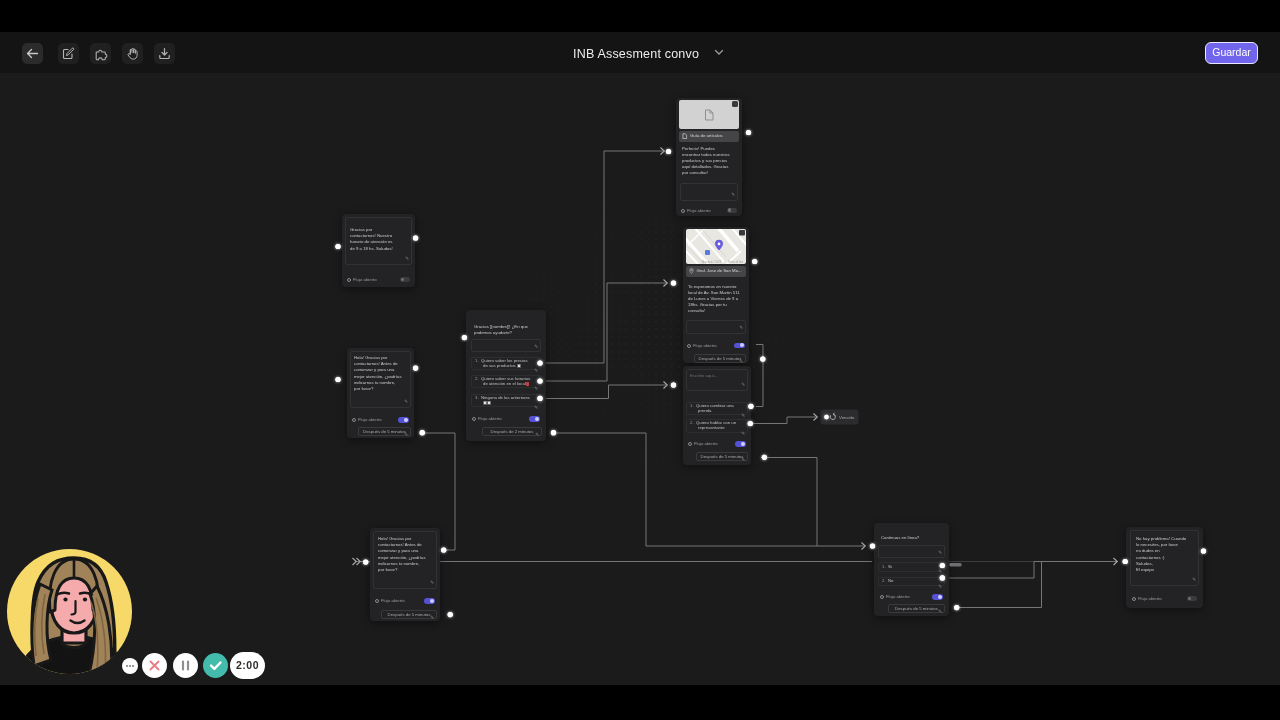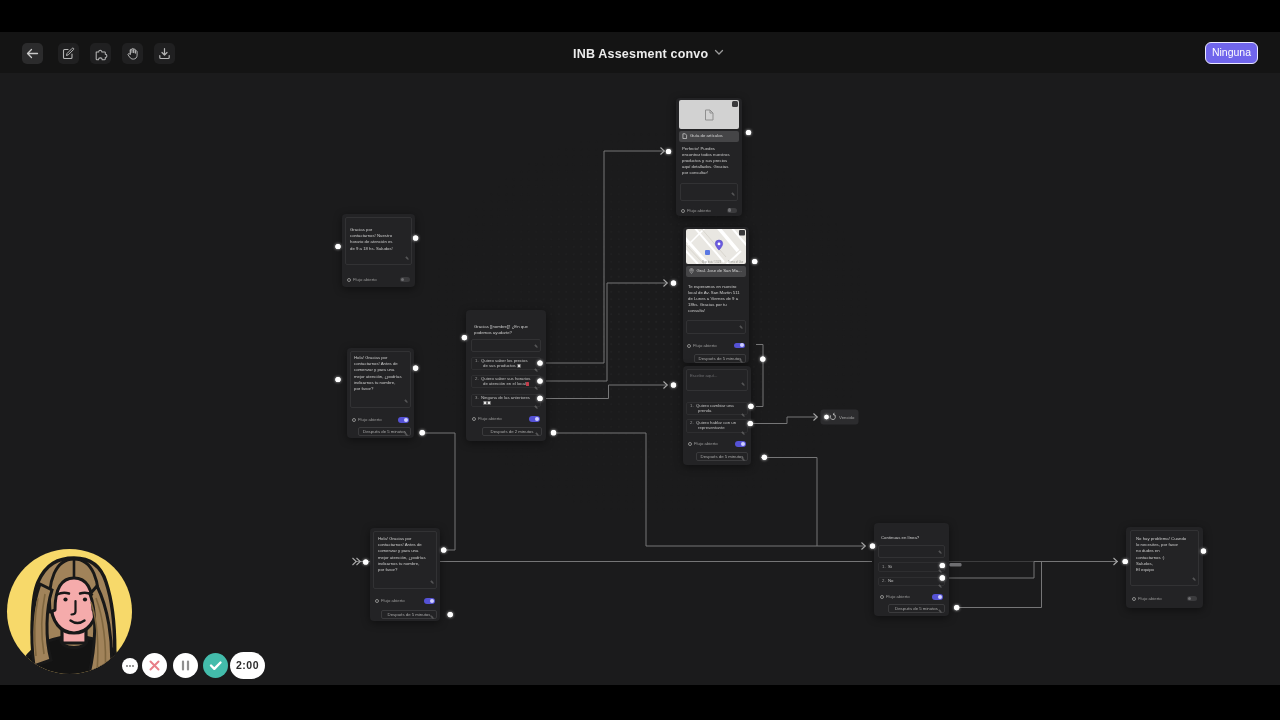--- a/index.html
+++ b/index.html
@@ -8,21 +8,21 @@
   #stage { position:relative; width:1280px; height:720px; background:#000; }
   #topbar { position:absolute; left:0; top:32px; width:1280px; height:41px; background:#141414; }
   #canvas { position:absolute; left:0; top:73px; width:1280px; height:612px; background:#1b1b1c; }
   #dots { position:absolute; left:420px; top:50px; width:460px; height:400px;
     background-image:radial-gradient(#252526 1px, transparent 1.2px);
     background-size:7.5px 7.5px;
     -webkit-mask-image:radial-gradient(ellipse at center, rgba(0,0,0,0.85), transparent 68%);
     mask-image:radial-gradient(ellipse at center, rgba(0,0,0,0.85), transparent 68%); }
   .tbtn { position:absolute; top:43px; width:21px; height:21px; border-radius:5px; background:#202021; }
   .tbtn svg { position:absolute; left:4px; top:4px; }
-  #title { position:absolute; top:47px; left:573px; color:#ececec; font-size:12.5px; letter-spacing:0.2px; font-weight:700;}
+  #title { position:absolute; top:47px; left:573px; color:#ececec; font-size:12.5px; letter-spacing:0.2px; font-weight:400;}
   #chev { position:absolute; top:49px; left:714px; }
   #guardar { position:absolute; left:1205px; top:42px; width:53px; height:22px; background:#7065ec;
     border:1.5px solid #e9e7ff; border-radius:6px; color:#fff; font-size:10.5px;
     text-align:center; line-height:19px; }
   #botbar { position:absolute; left:0; top:685px; width:1280px; height:35px; background:#000; }
   svg.lay { position:absolute; left:0; top:0; }
   #lines { z-index:1; }
   .node { position:absolute; z-index:2; background:#232325; border-radius:4px;
     box-shadow:0 2px 8px rgba(0,0,0,0.45); color:#c6c6c6; font-size:4.3px; line-height:1.45; }
   #overlay { z-index:3; }
@@ -76,21 +76,21 @@
   <div class="tbtn" style="left:154px;">
     <svg width="13" height="13" viewBox="0 0 13 13">
         <path d="M6.5 1.5 V7.5 M4 5.5 L6.5 8 L9 5.5 M1.8 8.5 v2 a1 1 0 0 0 1 1 h7.4 a1 1 0 0 0 1-1 v-2" stroke="#b5b5b5" stroke-width="1.2" fill="none" stroke-linecap="round" stroke-linejoin="round"></path>
       </svg>
   </div>
 
   <div id="title">INB Assesment convo</div>
   <svg id="chev" width="10" height="7">
       <path d="M1.5 1.5 L5 5 L8.5 1.5" stroke="#9a9a9a" stroke-width="1.3" fill="none" stroke-linecap="round"></path>
     </svg>
-  <div id="guardar">Ninguna</div>
+  <div id="guardar">Guardar</div>
 
   <svg id="lines" class="lay" width="1280" height="720" viewBox="0 0 1280 720">
     <g stroke="#767677" stroke-width="1" fill="none">
       <polyline points="422.5,433 455,433 455,550 444,550"></polyline>
       <polyline points="553.5,433 646,433 646,546 864,546"></polyline>
       <polyline points="764.5,457.5 817,457.5 817,546"></polyline>
       <polyline points="540,363 604,363 604,151 663,151"></polyline>
       <polyline points="540,381 607,381 607,283 666,283"></polyline>
       <polyline points="540,398.5 608.5,398.5 608.5,385 666,385"></polyline>
       <polyline points="756,344.5 763,344.5 763,406.5 756,406.5"></polyline>

